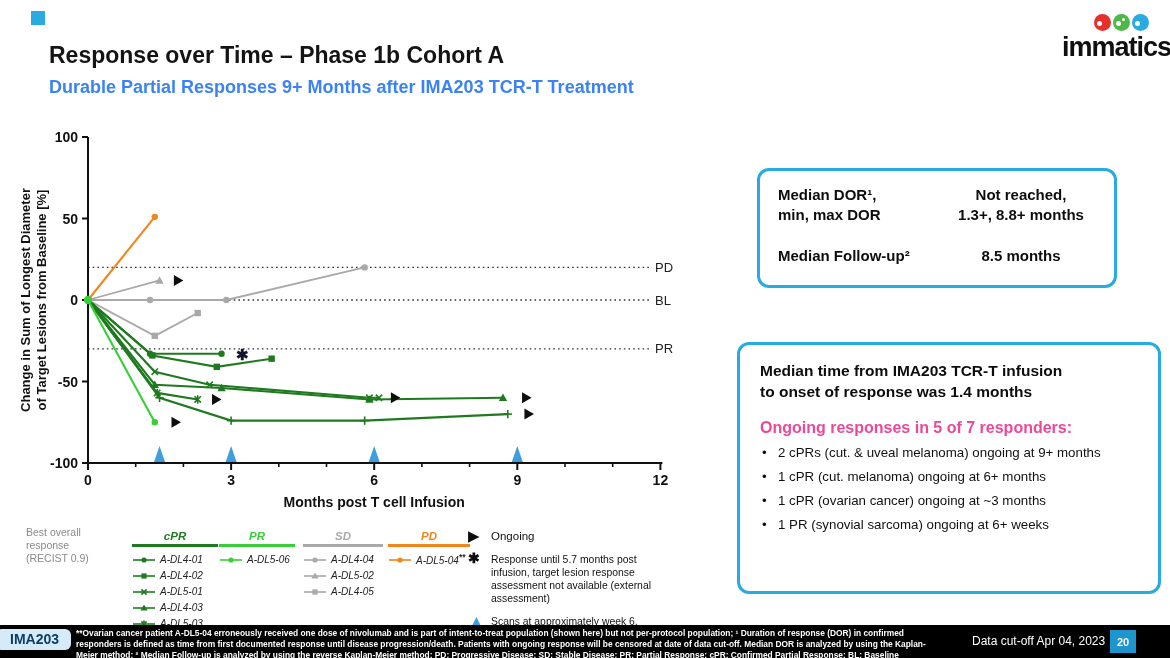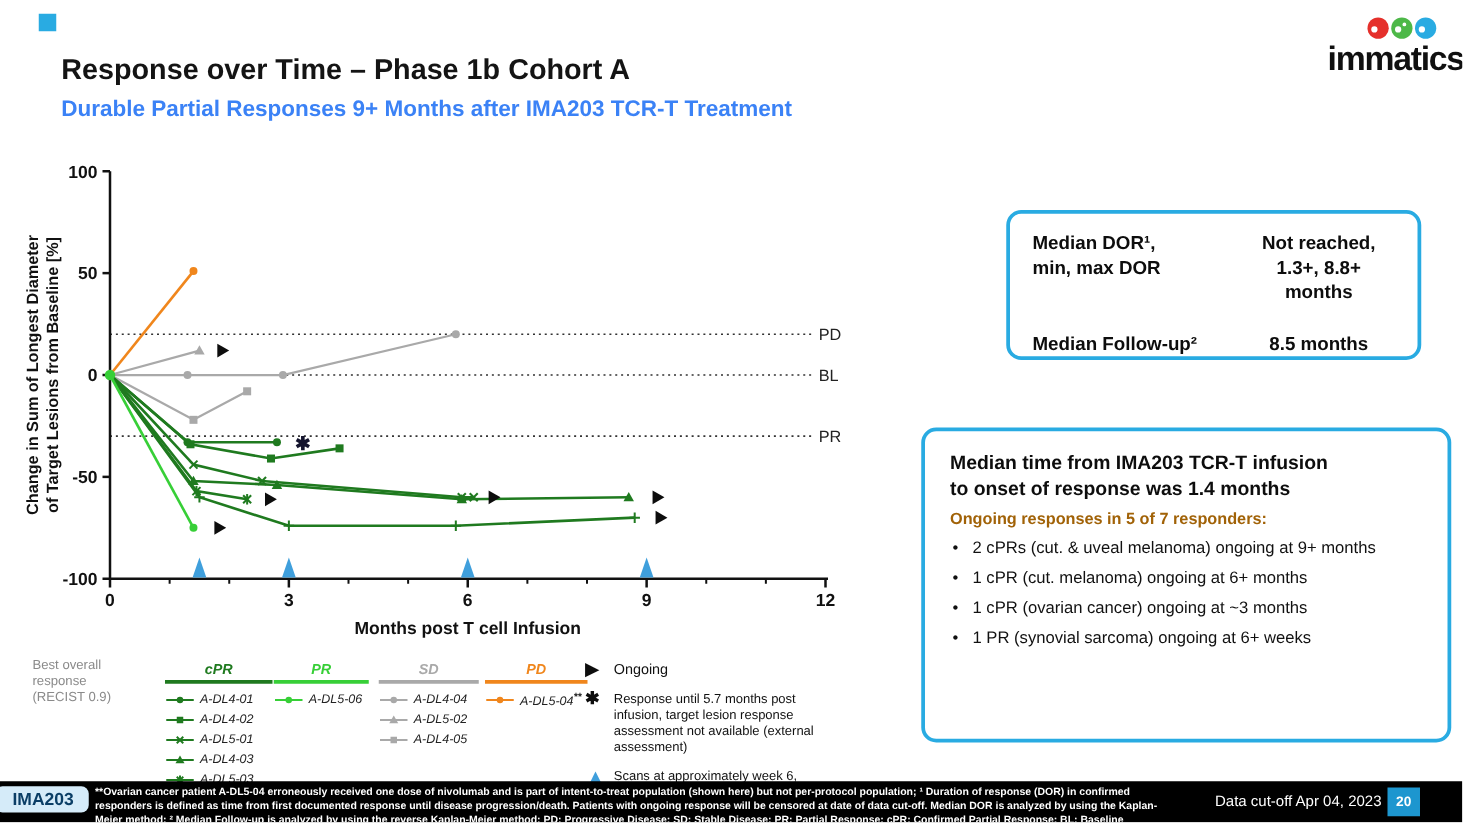--- a/index.html
+++ b/index.html
@@ -31,28 +31,28 @@
   .legend-right{position:absolute;left:448px;top:8px;width:238px;}
   .lr-row{display:flex;gap:9px;margin-bottom:8px;align-items:flex-start;}
   .lr-glyph{font-size:15px;line-height:1;color:#0d0d0d;width:14px;flex:0 0 auto;}
   .lr-glyph.blue{color:#3f9fdc;font-size:17px;}
   .lr-glyph.ast{font-size:14px;font-weight:bold;}
   .lr-text{font-size:10.4px;color:#111;line-height:1.25;padding-top:2px;}
   .lr-text.big{font-size:11.5px;padding-top:1px;}
 
   
   .box{position:absolute;border:3px solid #29abe2;border-radius:12px;background:#fff;}
-  .box1{left:757px;top:168px;width:332px;height:120px;padding:14px 18px;box-sizing:border-box;margin-left:48px;}
+  .box1{left:757px;top:168px;width:360px;height:120px;padding:14px 18px;box-sizing:border-box;}
   .box1-grid{display:grid;grid-template-columns:160px 1fr;column-gap:8px;}
   .box1 .b1l{font-weight:bold;font-size:15px;color:#0d0d0d;line-height:1.3;}
   .box1 .b1v{font-weight:bold;font-size:15px;color:#0d0d0d;line-height:1.3;text-align:center;}
   .box1 .rowgap{height:22px;}
   .box2{left:737px;top:342px;width:424px;height:252px;padding:16px 16px 10px 20px;box-sizing:border-box;}
   .box2 .b2h{font-weight:bold;font-size:15.5px;color:#0d0d0d;line-height:1.35;}
-  .box2 .b2s{font-weight:bold;font-size:13px;color:#a16207;margin-top:4px;}
+  .box2 .b2s{font-weight:bold;font-size:16px;color:#ec4899;margin-top:16px;}
   .box2 ul{list-style:none;margin:8px 0 0 0;padding:0;}
   .box2 li{font-size:13.3px;color:#111;margin-bottom:9px;padding-left:18px;position:relative;}
   .box2 li:before{content:"•";position:absolute;left:2px;top:0;}
 
   
   .footer{position:absolute;left:0;top:625px;width:1170px;height:33px;background:#000000;}
   .badge{position:absolute;left:-4px;top:4px;background:#d5ebf9;color:#0b3e66;font-weight:bold;
          font-size:14px;padding:2px 12px 3px 14px;border-radius:6px;}
   .footnote{position:absolute;left:76px;top:3px;width:862px;color:#ffffff;font-size:8.4px;
             font-weight:600;line-height:1.3;}

